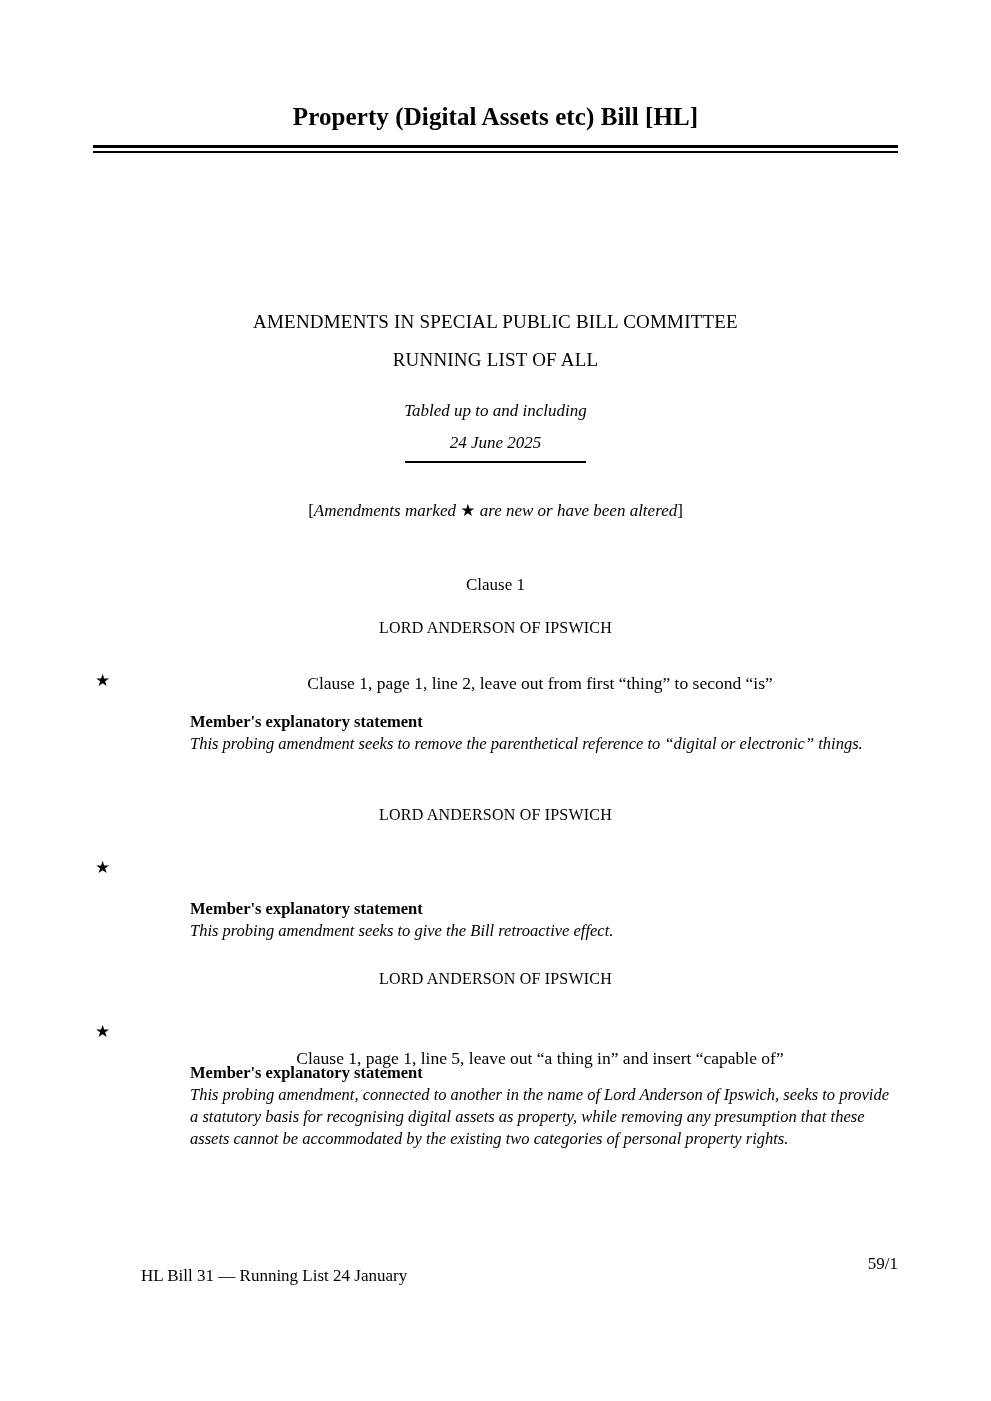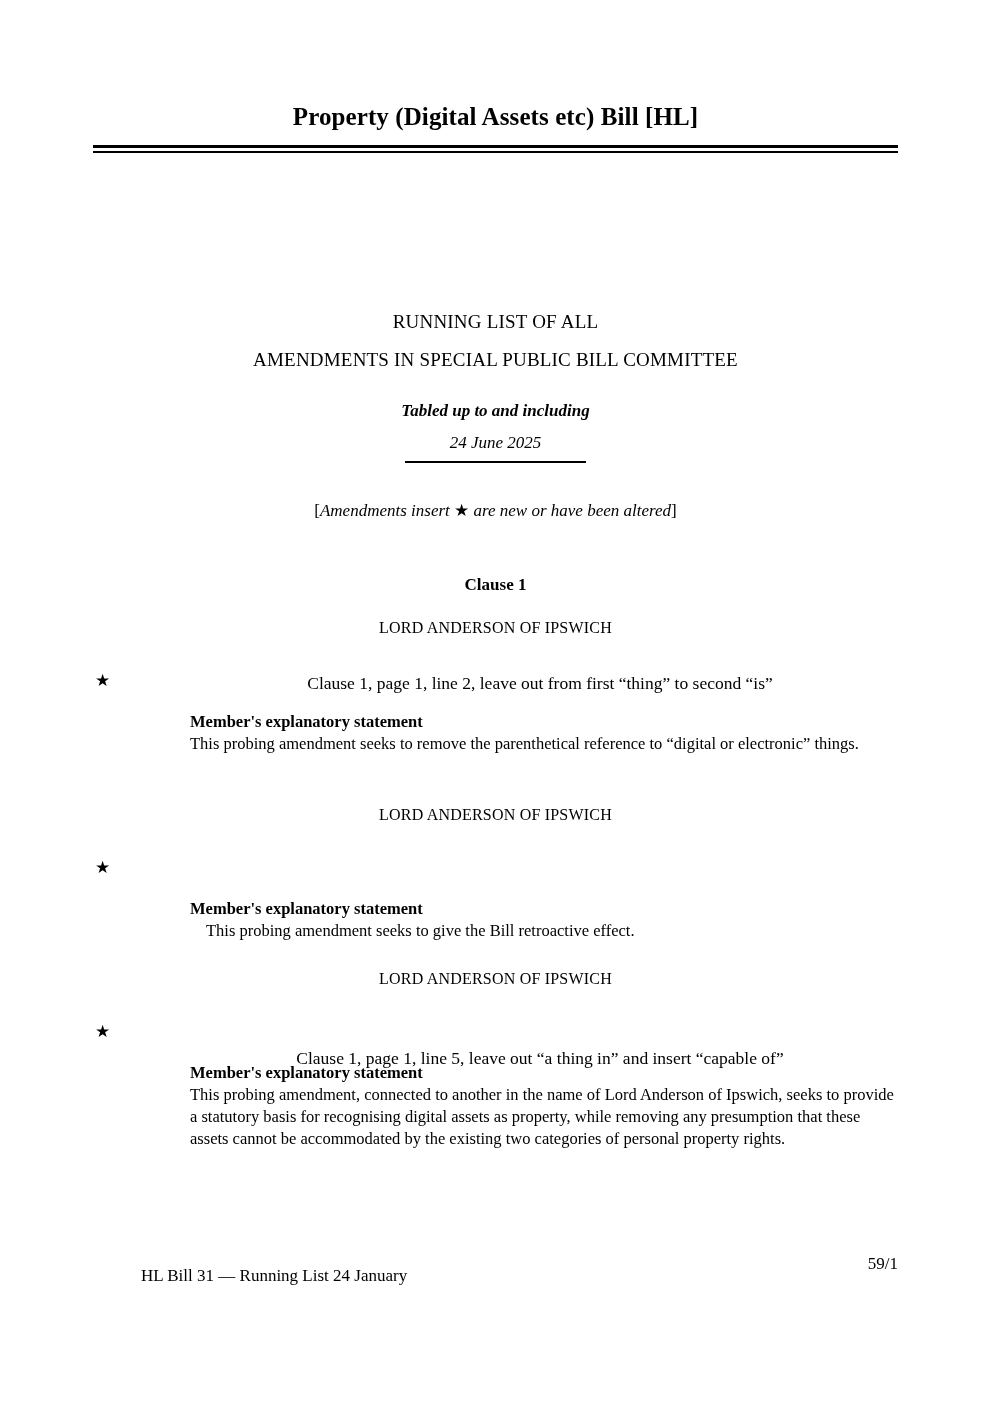--- a/index.html
+++ b/index.html
@@ -88,21 +88,21 @@
   .marked-note i { font-style: italic; }
   .marked-note .star-inline { font-style: normal; }
 
   .clause-head {
     position: absolute;
     left: 93px;
     top: 575px;
     width: 805px;
     text-align: center;
     font-size: 17px;
-    font-weight: bold;
+    font-weight: normal;
   }
 
   
   .member-name {
     position: absolute;
     left: 93px;
     width: 805px;
     text-align: center;
     font-size: 16px;
     letter-spacing: 0.2px;
@@ -132,20 +132,21 @@
     width: 700px;
     font-size: 16.5px;
     font-weight: bold;
   }
 
   .expl-body {
     position: absolute;
     left: 190px;
     width: 706px;
     font-size: 16.5px;
+    font-style: italic;
     line-height: 1.33;
     text-align: left;
   }
 
   
   .footer {
     position: absolute;
     left: 93px;
     top: 1254px;
     width: 805px;
@@ -166,41 +167,41 @@
 </head>
 <body>
 
 <div class="page">
 
   <div class="doc-title">Property (Digital Assets etc) Bill [HL]</div>
   <div class="title-rule thick"></div>
   <div class="title-rule thin"></div>
 
   <div class="header-block">
+    <div class="header-line">AMENDMENTS IN SPECIAL PUBLIC BILL COMMITTEE</div>
     <div class="header-line">RUNNING LIST OF ALL</div>
-    <div class="header-line">AMENDMENTS IN SPECIAL PUBLIC BILL COMMITTEE</div>
-    <div class="header-ital" style="margin-top:16px;font-weight:bold;">Tabled up to and including</div>
+    <div class="header-ital" style="margin-top:16px;">Tabled up to and including</div>
     <div class="header-ital">24 June 2025</div>
   </div>
   <div class="mid-rule"></div>
 
-  <div class="marked-note"><span>[</span><i>Amendments insert </i><span class="star-inline">★</span><i> are new or have been altered</i><span>]</span></div>
+  <div class="marked-note"><span>[</span><i>Amendments marked </i><span class="star-inline">★</span><i> are new or have been altered</i><span>]</span></div>
 
   <div class="clause-head">Clause 1</div>
 
   <div class="member-name" style="top:619px;">LORD ANDERSON OF IPSWICH</div>
   <div class="amend-star" style="top:672px;">★</div>
   <div class="amend-text" style="top:672px;">Clause 1, page 1, line 2, leave out from first “thing” to second “is”</div>
   <div class="expl-head" style="top:712px;">Member's explanatory statement</div>
   <div class="expl-body" style="top:733px;">This probing amendment seeks to remove the parenthetical reference to “digital or electronic” things.</div>
 
   <div class="member-name" style="top:806px;">LORD ANDERSON OF IPSWICH</div>
   <div class="amend-star" style="top:859px;">★</div>
   <div class="expl-head" style="top:899px;">Member's explanatory statement</div>
-  <div class="expl-body" style="top:920px;margin-left:16px;">This probing amendment seeks to give the Bill retroactive effect.</div>
+  <div class="expl-body" style="top:920px;">This probing amendment seeks to give the Bill retroactive effect.</div>
 
   <div class="member-name" style="top:970px;">LORD ANDERSON OF IPSWICH</div>
   <div class="amend-star" style="top:1023px;">★</div>
   <div class="amend-text" style="top:1023px;margin-top:24px;">Clause 1, page 1, line 5, leave out “a thing in” and insert “capable of”</div>
   <div class="expl-head" style="top:1063px;">Member's explanatory statement</div>
   <div class="expl-body" style="top:1084px;">This probing amendment, connected to another in the name of Lord Anderson of Ipswich, seeks to provide a statutory basis for recognising digital assets as property, while removing any presumption that these assets cannot be accommodated by the existing two categories of personal property rights.</div>
 
   <div class="footer">
     <span class="footer-left">HL Bill 31 — Running List 24 January</span>
     <span class="footer-right">59/1</span>

